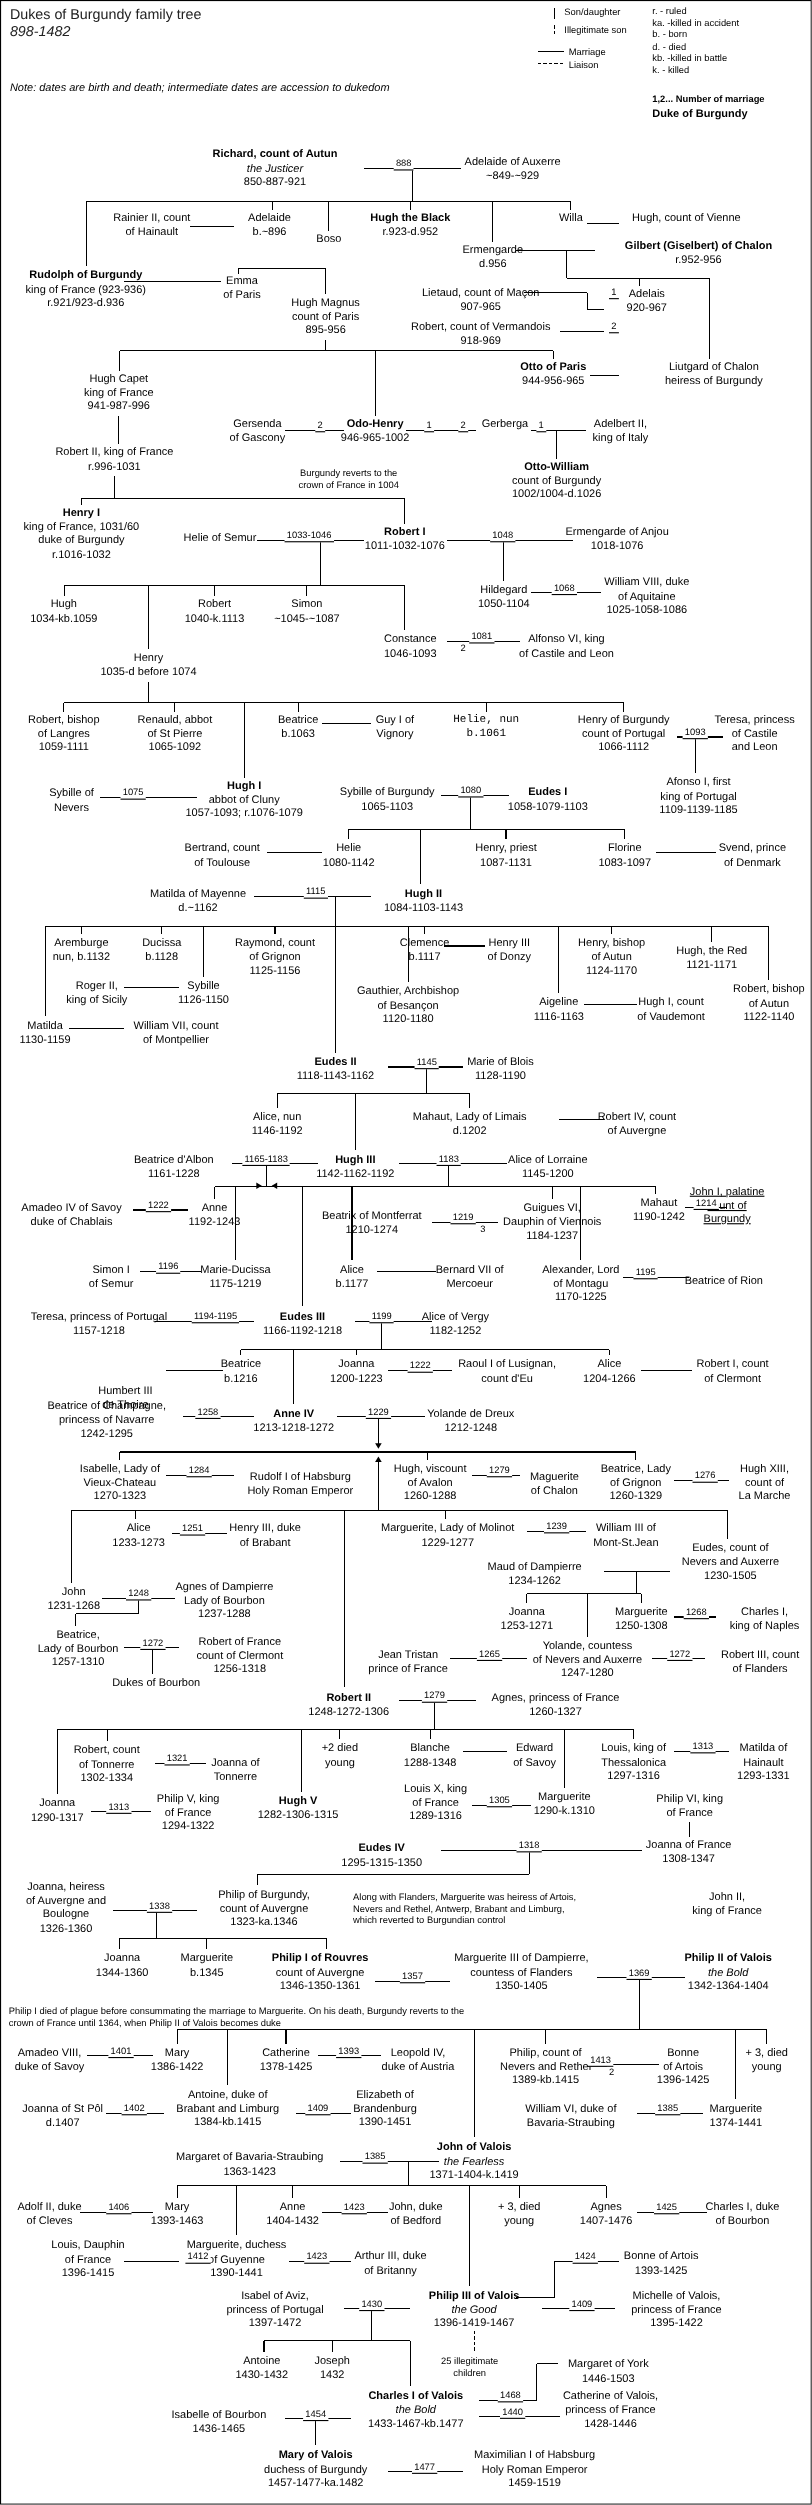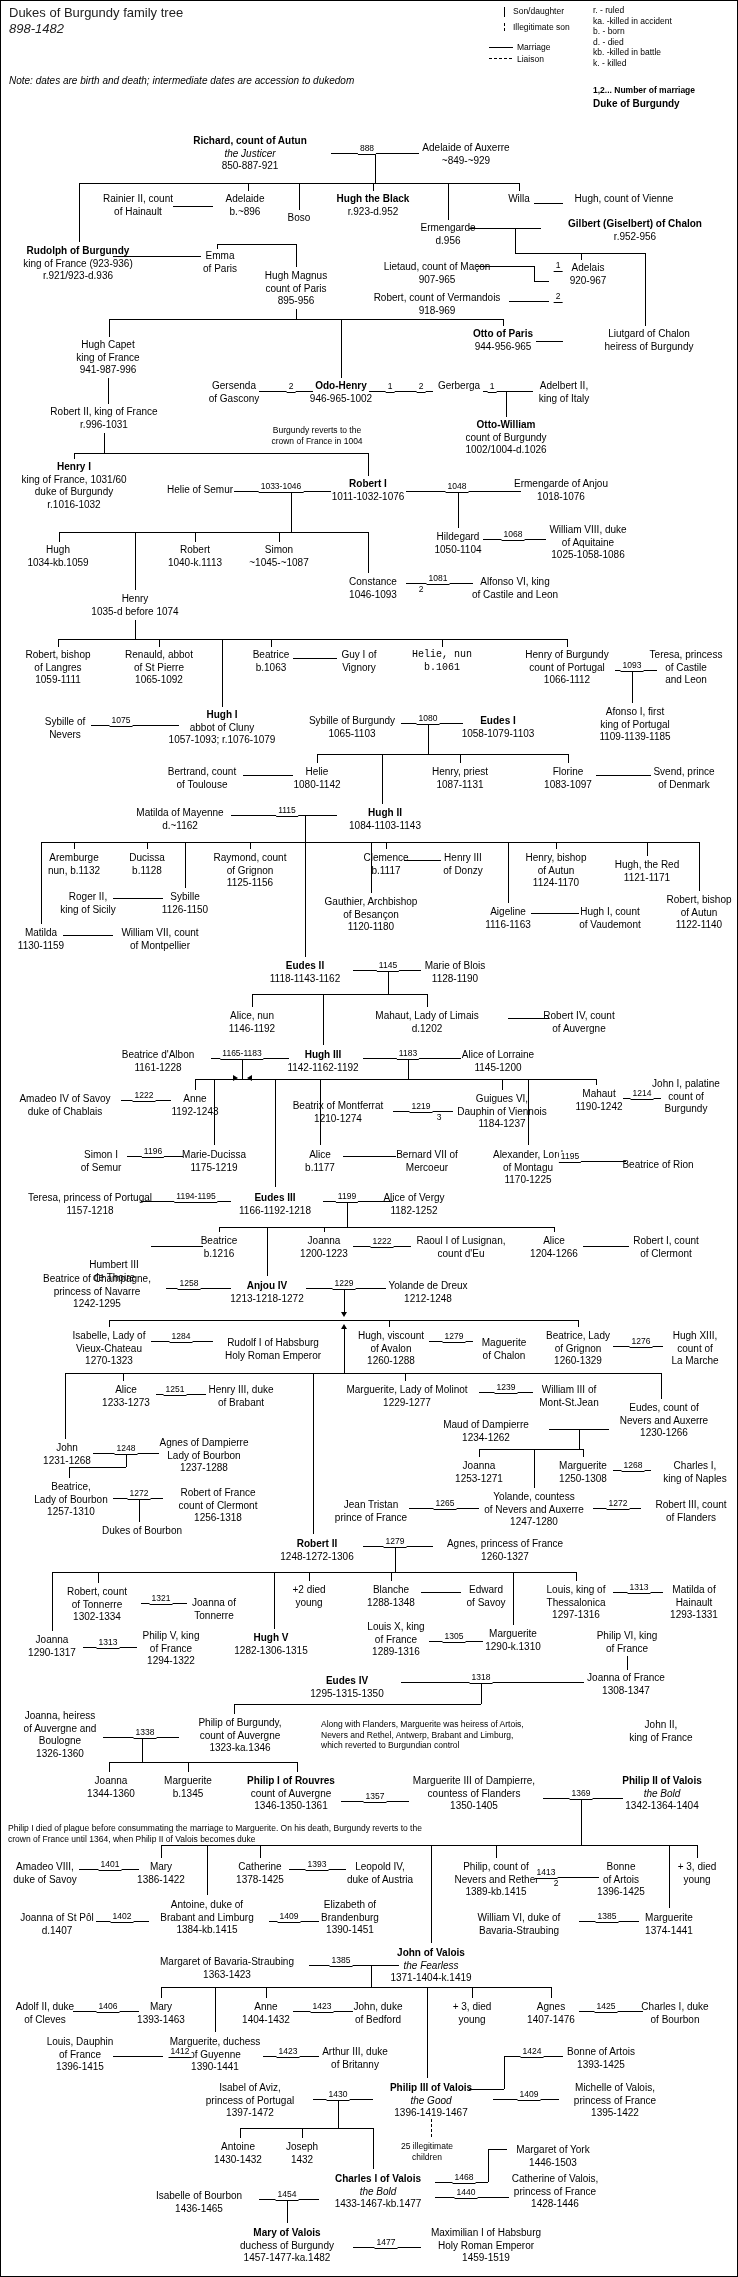--- a/index.html
+++ b/index.html
@@ -626,21 +626,21 @@
         <div>1161-1228</div>
       </div>
       <div class="node" style="left: 322px; top: 1048px;">
         <div class="b">Hugh III</div>
         <div>1142-1162-1192</div>
       </div>
       <div class="node" style="left: 497px; top: 1048px;">
         <div>Alice of Lorraine</div>
         <div>1145-1200</div>
       </div>
-      <div class="node" style="left: 685px; top: 1077px;">
+      <div class="node" style="left: 660px; top: 1077px; text-decoration: underline;">
         <div>John I, palatine</div>
         <div>count of</div>
         <div>Burgundy</div>
       </div>
       <div class="node" style="left: 64px; top: 1092px;">
         <div>Amadeo IV of Savoy</div>
         <div>duke of Chablais</div>
       </div>
       <div class="node" style="left: 194px; top: 1092px;">
         <div>Anne</div>
@@ -718,21 +718,21 @@
       <div class="node" style="left: 665px; top: 1234px;">
         <div>Robert I, count</div>
         <div>of Clermont</div>
       </div>
       <div class="node" style="left: 96px; top: 1272px;">
         <div>Beatrice of Champagne,</div>
         <div>princess of Navarre</div>
         <div>1242-1295</div>
       </div>
       <div class="node" style="left: 266px; top: 1279px;">
-        <div class="b">Anjou IV</div>
+        <div class="b">Anne IV</div>
         <div>1213-1218-1272</div>
       </div>
       <div class="node" style="left: 427px; top: 1279px;">
         <div>Yolande de Dreux</div>
         <div>1212-1248</div>
       </div>
       <div class="node" style="left: 108px; top: 1329px;">
         <div>Isabelle, Lady of</div>
         <div>Vieux-Chateau</div>
         <div>1270-1323</div>
@@ -772,21 +772,21 @@
         <div>Marguerite, Lady of Molinot</div>
         <div>1229-1277</div>
       </div>
       <div class="node" style="left: 568px; top: 1383px;">
         <div>William III of</div>
         <div>Mont-St.Jean</div>
       </div>
       <div class="node" style="left: 663px; top: 1401px;">
         <div>Eudes, count of</div>
         <div>Nevers and Auxerre</div>
-        <div>1230-1266</div>
+        <div>1230-1505</div>
       </div>
       <div class="node" style="left: 485px; top: 1418px;">
         <div>Maud of Dampierre</div>
         <div>1234-1262</div>
       </div>
       <div class="node" style="left: 66px; top: 1441px;">
         <div>John</div>
         <div>1231-1268</div>
       </div>
       <div class="node" style="left: 203px; top: 1436px;">
@@ -1131,21 +1131,21 @@
       <div class="my" style="left: 427px; top: 713px;">1080</div>
       <div class="my" style="left: 286px; top: 805px;">1115</div>
       <div class="my" style="left: 387px; top: 960px;">1145</div>
       <div class="my" style="left: 241px; top: 1048px;">1165-1183</div>
       <div class="my" style="left: 407px; top: 1048px;">1183</div>
       <div class="my" style="left: 143px; top: 1090px;">1222</div>
       <div class="my" style="left: 641px; top: 1088px;">1214</div>
       <div class="my" style="left: 420px; top: 1101px;">1219</div>
       <div class="mn" style="left: 438px; top: 1112px;">3</div>
       <div class="my" style="left: 152px; top: 1146px;">1196</div>
-      <div class="my" style="left: 569px; top: 1151px;">1195</div>
+      <div class="my" style="left: 586px; top: 1151px;">1195</div>
       <div class="my" style="left: 195px; top: 1191px;">1194-1195</div>
       <div class="my" style="left: 346px; top: 1191px;">1199</div>
       <div class="my" style="left: 381px; top: 1236px;">1222</div>
       <div class="my" style="left: 188px; top: 1278px;">1258</div>
       <div class="my" style="left: 343px; top: 1278px;">1229</div>
       <div class="my" style="left: 180px; top: 1331px;">1284</div>
       <div class="my" style="left: 453px; top: 1331px;">1279</div>
       <div class="my" style="left: 640px; top: 1336px;">1276</div>
       <div class="my" style="left: 174px; top: 1384px;">1251</div>
       <div class="my" style="left: 505px; top: 1382px;">1239</div>

